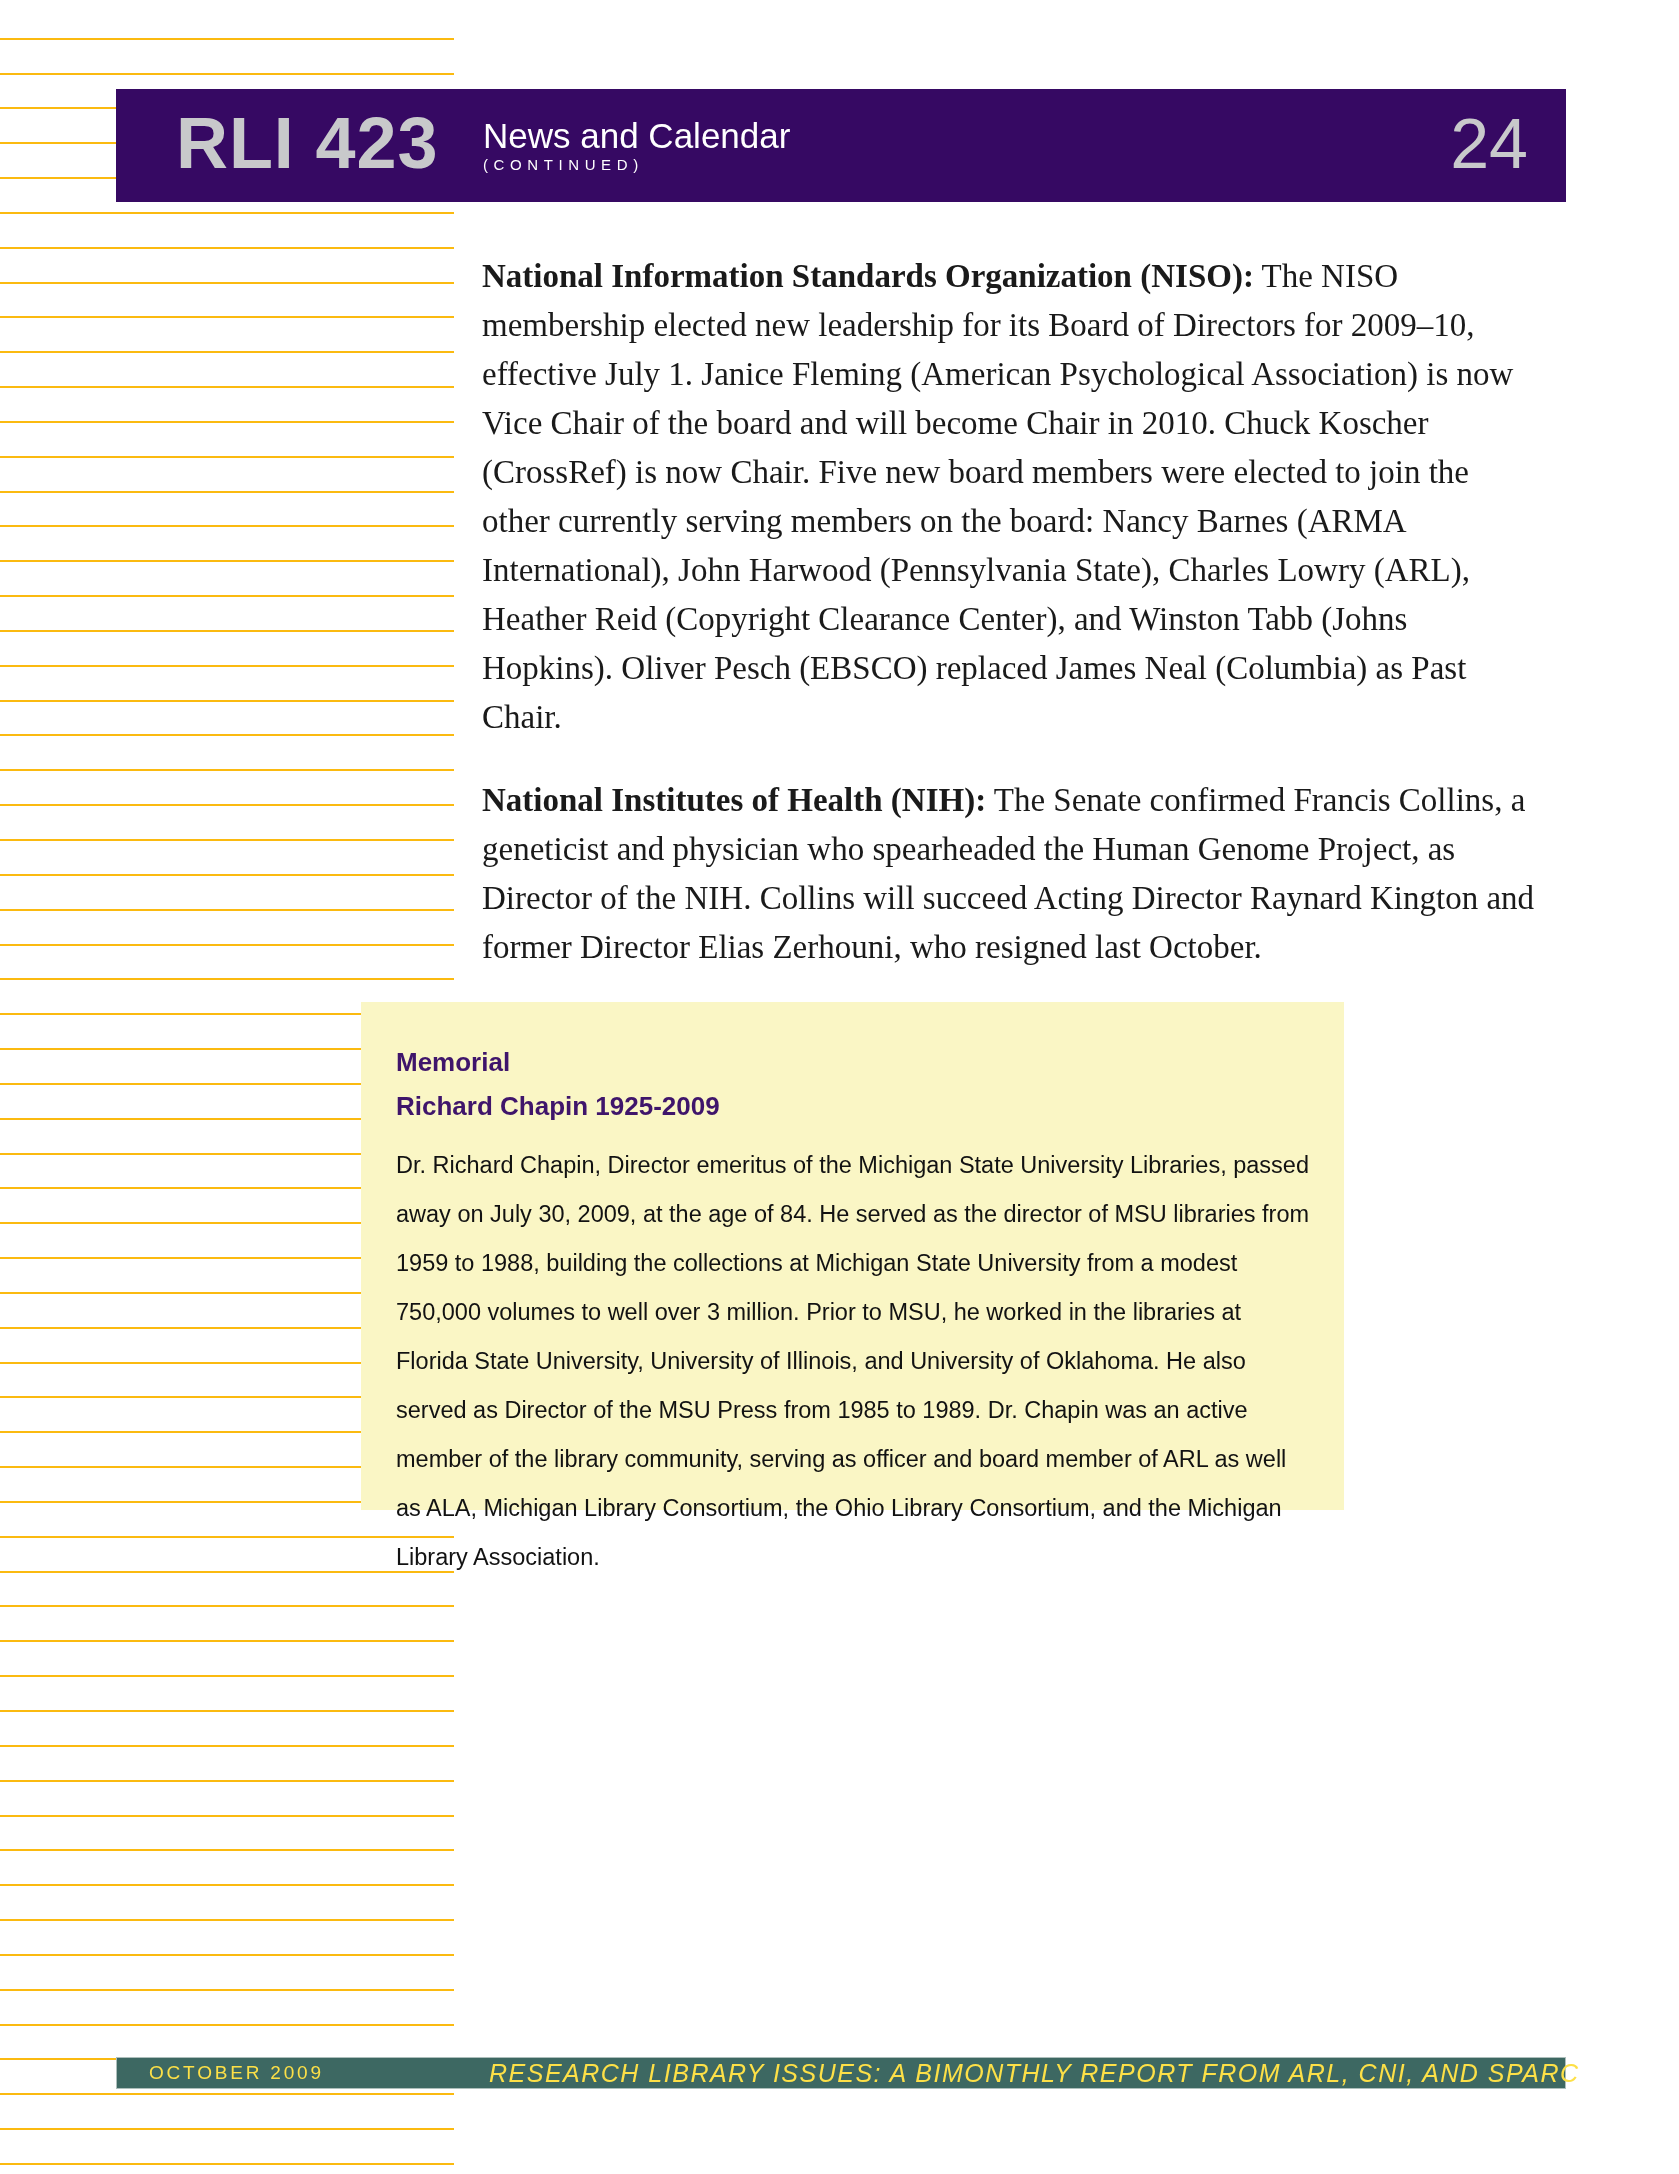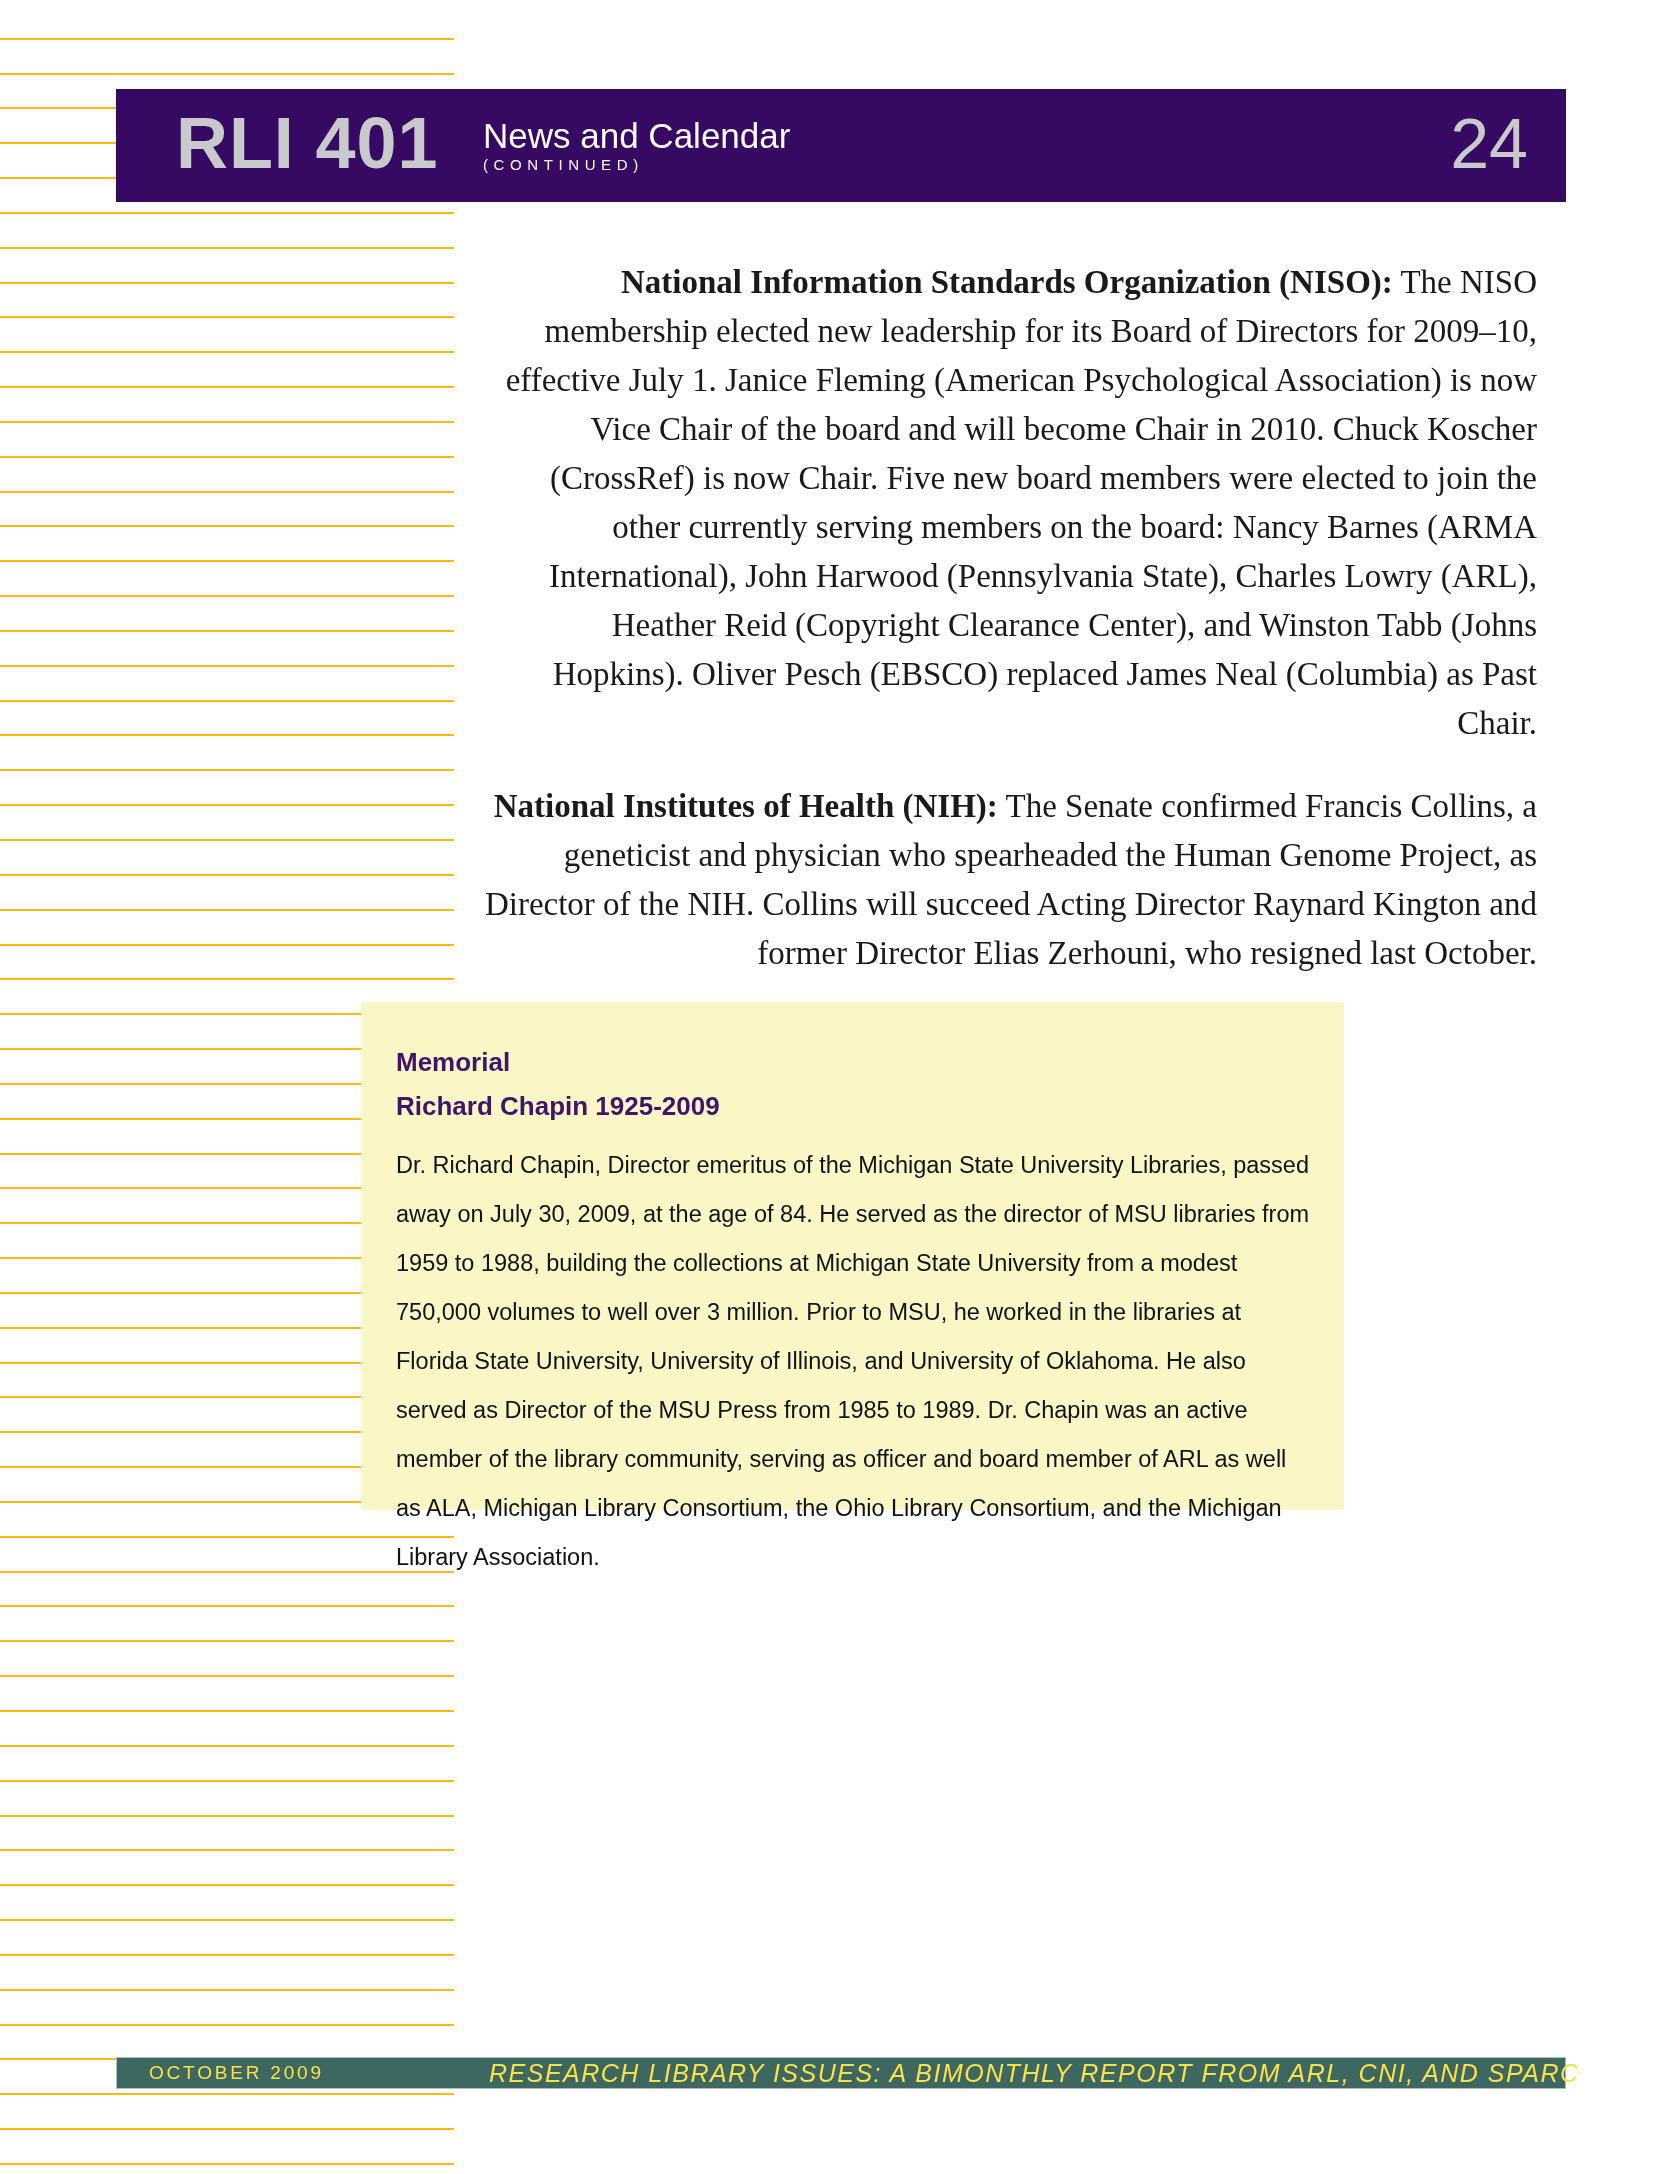--- a/index.html
+++ b/index.html
@@ -43,21 +43,21 @@
   .pagenum{
     position:absolute;right:38px;top:50%;transform:translateY(-52%);
     font-size:70px;font-weight:normal;color:var(--c-brand-gray);
   }
   
   .body-text{
     position:absolute;left:482px;top:252px;width:1055px;z-index:1;
     font-family:"Liberation Serif",serif;
     font-size:33px;line-height:49px;color:var(--c-text);
   }
-  .body-text p{margin:6px 0 34px 0;text-align:right;}
+  .body-text p{margin:0 0 34px 0;}
   .body-text strong{font-weight:bold;}
   
   .memorial-box{
     position:absolute;left:361px;top:1002px;width:983px;height:508px;
     background:var(--c-memorial-bg);z-index:1;
     box-sizing:border-box;padding:38px 28px 0 35px;
   }
   .memorial-box h2{
     margin:0;font-size:26px;line-height:44px;
     color:var(--c-memorial-head);font-weight:bold;
@@ -148,21 +148,21 @@
       <div class="rule-line" style="top: 1954px;"></div>
       <div class="rule-line" style="top: 1989px;"></div>
       <div class="rule-line" style="top: 2024px;"></div>
       <div class="rule-line" style="top: 2058px;"></div>
       <div class="rule-line" style="top: 2093px;"></div>
       <div class="rule-line" style="top: 2128px;"></div>
       <div class="rule-line" style="top: 2163px;"></div>
     </div>
 
   <header class="topbar">
-    <div class="brand">RLI 401</div>
+    <div class="brand">RLI 423</div>
     <div class="subtitle">
       <div class="sec">News and Calendar</div>
       <div class="cont">(CONTINUED)</div>
     </div>
     <div class="pagenum">24</div>
   </header>
 
   <main class="body-text">
     <p><strong>National Information Standards Organization (NISO):</strong> <span>The NISO membership elected new leadership for its Board of Directors for 2009–10, effective July 1. Janice Fleming (American Psychological Association) is now Vice Chair of the board and will become Chair in 2010. Chuck Koscher (CrossRef) is now Chair. Five new board members were elected to join the other currently serving members on the board: Nancy Barnes (ARMA International), John Harwood (Pennsylvania State), Charles Lowry (ARL), Heather Reid (Copyright Clearance Center), and Winston Tabb (Johns Hopkins). Oliver Pesch (EBSCO) replaced James Neal (Columbia) as Past Chair.</span></p>
     <p><strong>National Institutes of Health (NIH):</strong> <span>The Senate confirmed Francis Collins, a geneticist and physician who spearheaded the Human Genome Project, as Director of the NIH. Collins will succeed Acting Director Raynard Kington and former Director Elias Zerhouni, who resigned last October.</span></p>

